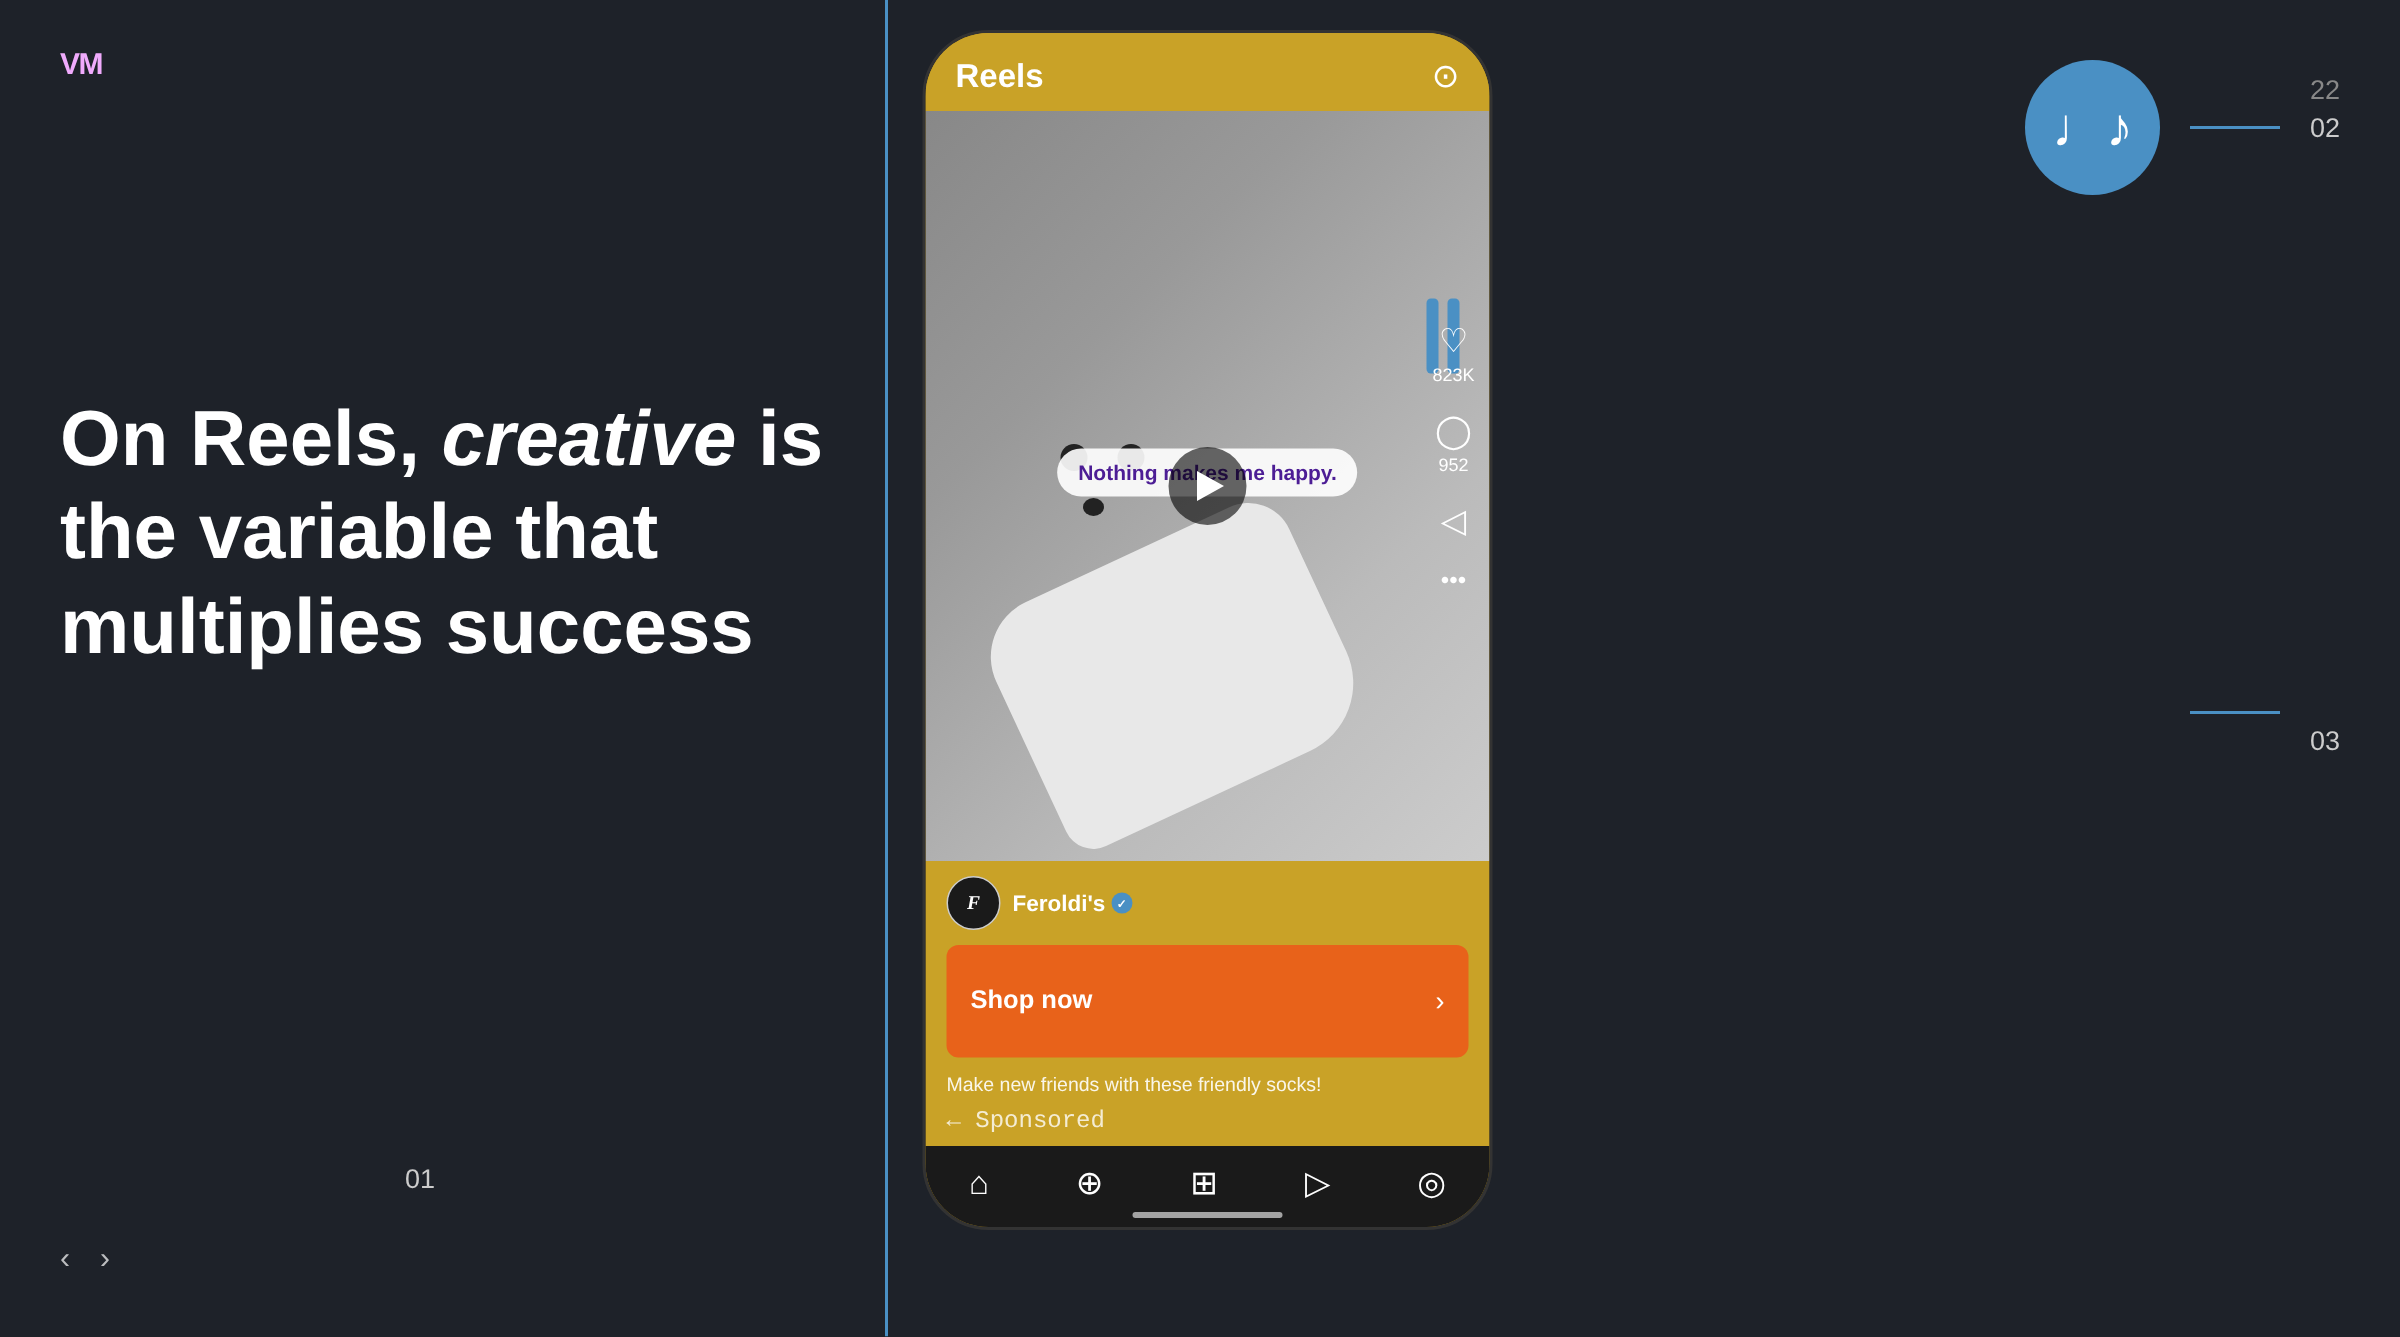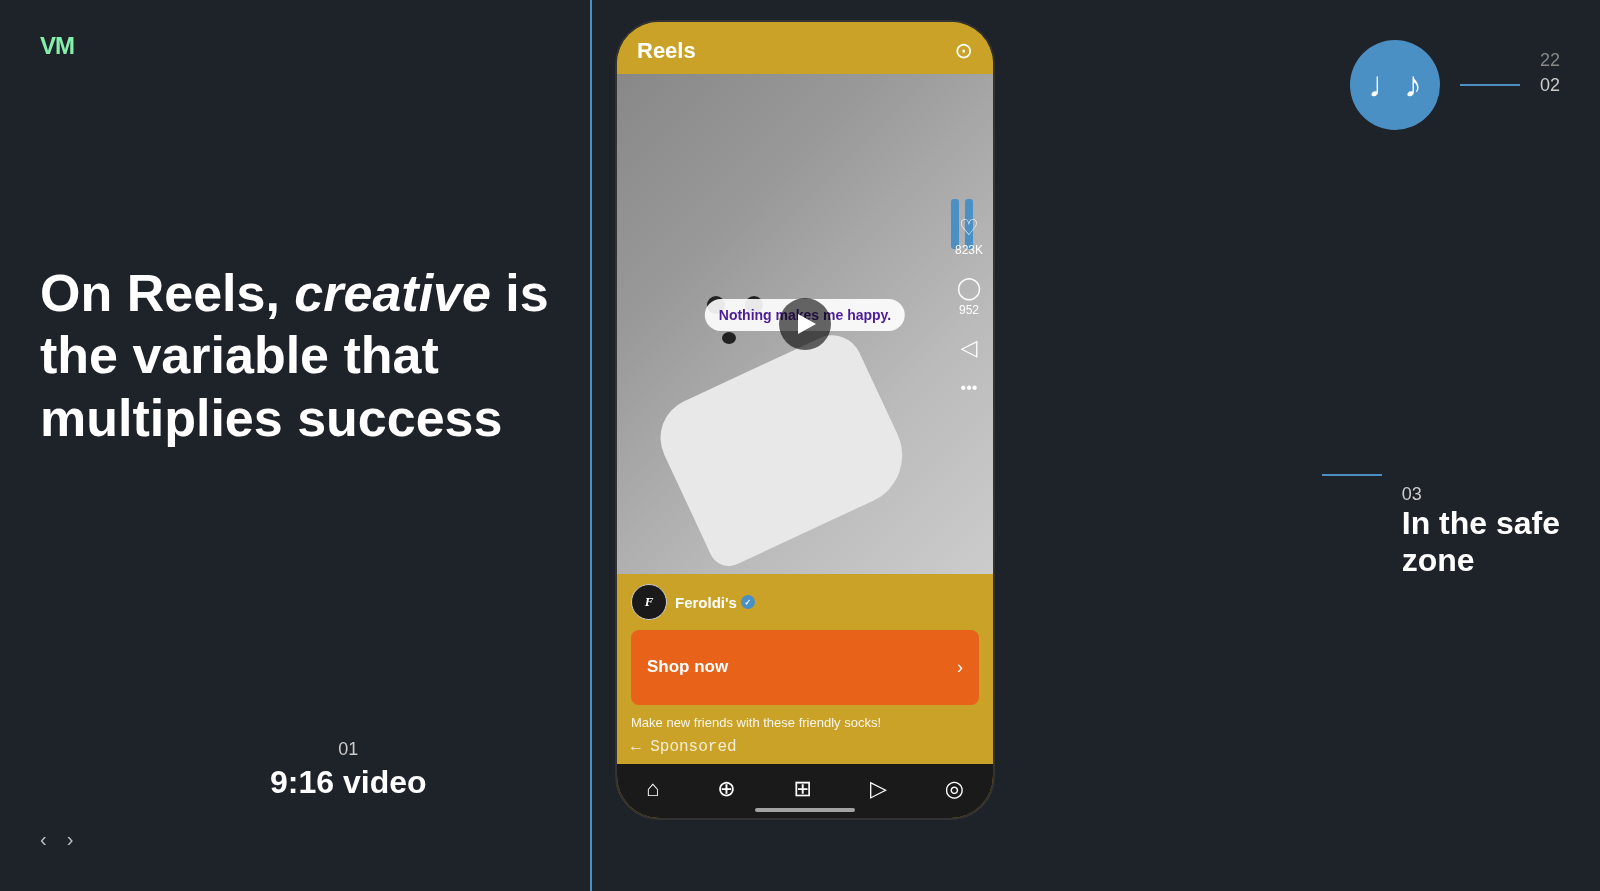--- a/index.html
+++ b/index.html
@@ -11,23 +11,23 @@
       color: #ffffff;
       overflow: hidden;
       position: relative;
     }
 
     
     .logo {
       position: absolute;
       top: 32px;
       left: 40px;
-      font-size: 24px;
+      font-size: 20px;
       font-weight: bold;
-      color: #86efac;
+      color: #f0abfc;
       letter-spacing: -1px;
     }
 
     
     .left-heading {
       position: absolute;
       top: 262px;
       left: 40px;
       width: 540px;
       font-size: 52px;
@@ -449,21 +449,20 @@
   On Reels, <em>creative</em> is the variable that multiplies success
 </div>
 
 <div class="nav-arrows">
   <span class="nav-arrow">‹</span>
   <span class="nav-arrow">›</span>
 </div>
 
 <div class="annotation-01">
   <div class="annotation-number">01</div>
-  <div class="annotation-label">9:16 video</div>
 </div>
 
 <div class="vertical-line"></div>
 
 <div class="phone-container">
   <div class="phone">
     <div class="phone-screen">
 
       <div class="reels-header">
         <span class="reels-title">Reels</span>
@@ -557,18 +556,14 @@
   <div class="horizontal-line-02"></div>
   <div class="annotation-02-text">
     <span class="annotation-02-number">02</span>
   </div>
 </div>
 
 <div class="annotation-03">
   <div class="horizontal-line-03"></div>
   <div class="annotation-03-text">
     <span class="annotation-03-number">03</span>
-    <span class="annotation-03-label">
-      <span>In the safe</span><br>
-      <span>zone</span>
-    </span>
   </div>
 </div>
 
 </body></html>

